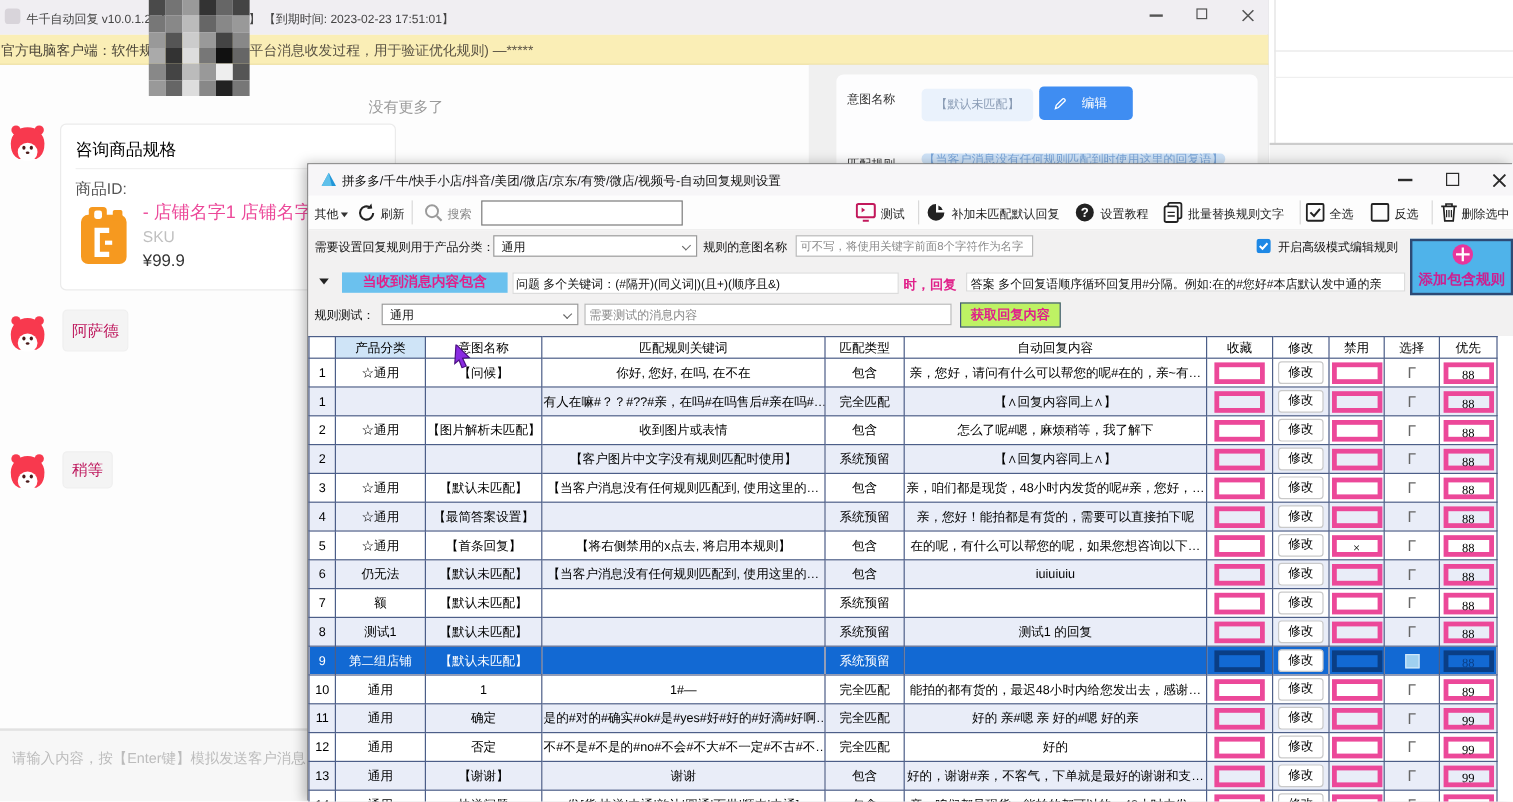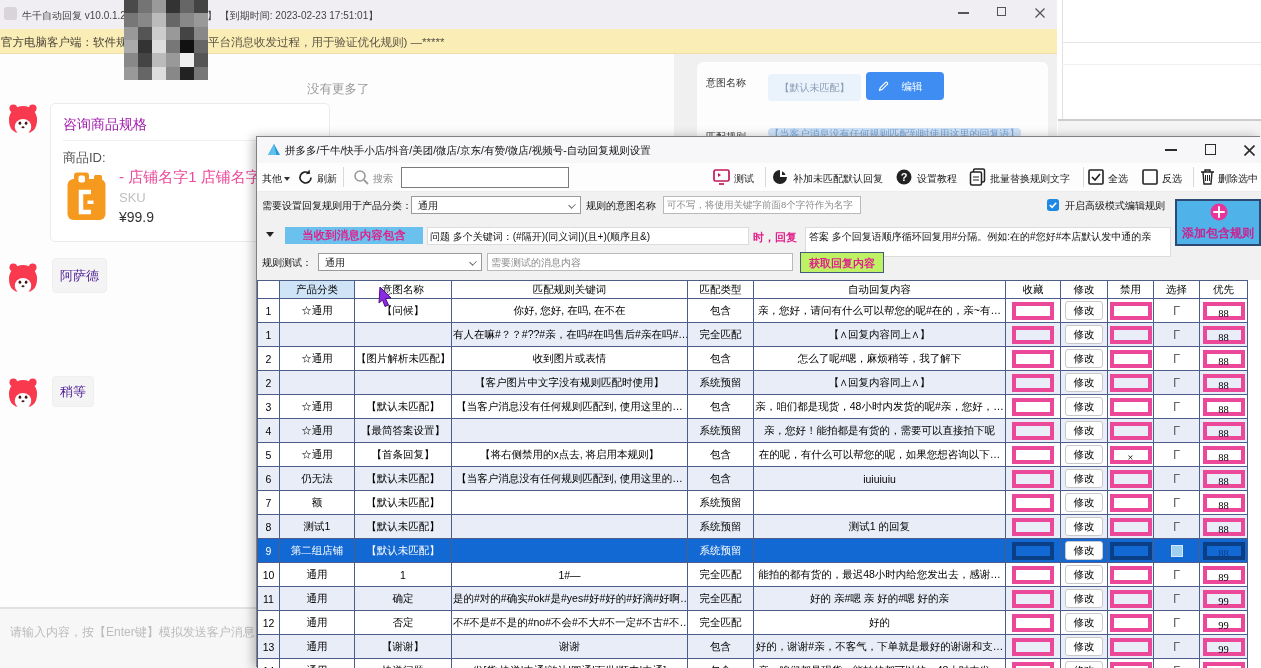--- a/index.html
+++ b/index.html
@@ -14,21 +14,21 @@
 #banner { left:0; top:29px; width:1057px; height:25px; background:#faeeb6; border-bottom:1px solid #eee0a8; color:#5a5344; font-size:11.5px; overflow:hidden; }
 #banner .t { position:absolute; left:1px; top:6px; color:#4a4438; white-space:nowrap; font-size:11.5px; }
 
 #mosaic { left:124px; top:0px; width:84px; height:80px; display:grid; grid-template-columns:repeat(6,1fr); grid-template-rows:repeat(6,1fr); }
 #mosaic div { width:100%; height:100%; }
 
 
 #nomore { left:307px; top:81px; color:#9a9a9a; font-size:12.5px; }
 .card { left:50px; top:103px; width:280px; height:139px; background:#fff; border:1px solid #ebebeb; border-radius:5px; }
 .avatar { width:31px; height:30px; }
-.bubble { background:#f4f4f4; border:1px solid #efefef; border-radius:4px; color:#4c1d95; font-size:13px; text-align:center; }
+.bubble { background:#f4f4f4; border:1px solid #efefef; border-radius:4px; color:#be185d; font-size:13px; text-align:center; }
 
 
 #rpanel { left:697px; top:62px; width:351px; height:75px; background:#fdfdfe; border-radius:6px 6px 0 0; }
 .pill { background:#eaf2fc; color:#8a9cb5; font-size:10px; border-radius:4px; text-align:center; }
 #editbtn { background:#3f8df2; color:#fff; font-size:10.5px; border-radius:4px; text-align:center; }
 
 
 #behind { left:1058px; top:0; width:203px; height:137px; background:#ffffff; }
 
 
@@ -74,21 +74,21 @@
 <svg class="abs" style="left:1035px;top:8px;" width="10" height="10" viewBox="0 0 10 10">
     <path d="M0.5 0.5 L9.5 9.5 M9.5 0.5 L0.5 9.5" stroke="#555" stroke-width="1.3"></path>
   </svg>
 <div class="abs" id="banner">
     <span class="t">官方电脑客户端：软件规</span>
     <span style="position:absolute;left:208px;top:6px;white-space:nowrap;">平台消息收发过程，用于验证优化规则) —*****</span>
   </div>
 <div class="abs" id="nomore">没有更多了</div>
 
 <div class="abs card">
-  <div style="position:absolute;left:12px;top:12px;font-size:14px;color:#a21caf;">咨询商品规格</div>
+  <div style="position:absolute;left:12px;top:12px;font-size:14px;color:#000000;">咨询商品规格</div>
   <div style="position:absolute;left:12px;top:36px;width:256px;border-top:1px solid #f0f0f0;"></div>
   <div style="position:absolute;left:12px;top:45px;font-size:13px;color:#555;">商品ID:</div>
   <svg style="position:absolute;left:16px;top:68px;" width="40" height="49" viewBox="0 0 40 49">
     <rect x="0.5" y="7" width="38" height="41" rx="6" fill="#f6991f"></rect>
     <rect x="7" y="0.5" width="15" height="13" rx="3" fill="#f6991f"></rect>
     <rect x="11.5" y="3.5" width="6.5" height="7" rx="2" fill="#fff"></rect>
     <rect x="27" y="3" width="8" height="9" rx="1.5" fill="#f6991f"></rect>
     <path d="M24 20 H14 V40 H24" fill="none" stroke="#fff" stroke-width="4.5"></path>
     <rect x="20.5" y="28.5" width="6" height="3.5" fill="#fff"></rect>
   </svg>
@@ -259,21 +259,21 @@
     <span class="inp" style="left:406px;top:4px;width:198px;height:18px;">可不写，将使用关键字前面8个字符作为名字</span>
     <svg style="position:absolute;left:790px;top:7px;" width="12" height="12" viewBox="0 0 13 13">
         <rect width="13" height="13" rx="3" fill="#1e88e5"></rect>
         <path d="M3 6.5 l2.5 2.5 4.5 -5" stroke="#fff" stroke-width="1.8" fill="none"></path>
       </svg>
     <span class="blab" style="left:808px;top:7px;">开启高级模式编辑规则</span>
     <span style="position:absolute;left:9px;top:40px;border-left:4px solid transparent;border-right:4px solid transparent;border-top:5px solid #222;"></span>
     <span class="magenta" style="position:absolute;left:28px;top:35px;width:138px;height:17px;background:#6bc1ee;text-align:center;line-height:17px;font-size:11.5px;">当收到消息内容包含</span>
     <span style="position:absolute;left:170px;top:35px;width:322px;height:18px;background:#fff;border:1px solid #dcdcdc;padding:2px 2px;white-space:nowrap;overflow:hidden;">问题 多个关键词：(#隔开)(同义词|)(且+)(顺序且&amp;)</span>
     <span class="magenta" style="position:absolute;left:496px;top:38px;font-size:11px;">时，回复</span>
-    <span style="position:absolute;left:548px;top:35px;width:366px;height:30px;background:#fff;border:1px solid #dcdcdc;padding:2px 3px;white-space:nowrap;overflow:hidden;">答案 多个回复语顺序循环回复用#分隔。例如:在的#您好#本店默认发中通的亲</span>
+    <span style="position:absolute;left:548px;top:35px;width:366px;height:16px;background:#fff;border:1px solid #dcdcdc;padding:2px 3px;white-space:nowrap;overflow:hidden;">答案 多个回复语顺序循环回复用#分隔。例如:在的#您好#本店默认发中通的亲</span>
     <span class="blab" style="left:5px;top:64px;">规则测试：</span>
     <span class="combo" style="left:61px;top:61px;width:164px;height:18px;">
         <span style="position:absolute;left:6px;top:2px;">通用</span>
         <span class="arr"></span>
       </span>
     <span class="inp" style="left:230px;top:61px;width:306px;height:18px;font-size:10px;">需要测试的消息内容</span>
     <span class="magenta" style="position:absolute;left:543px;top:60px;width:84px;height:21px;background:#bef264;border:1px solid #44597f;text-align:center;line-height:20px;font-size:11px;">获取回复内容</span>
     <span style="position:absolute;left:918px;top:7px;width:86px;height:47px;background:#4fb3ea;border:2px solid #2d4a75;">
       <svg style="position:absolute;left:33px;top:2px;" width="18" height="18" viewBox="0 0 19 19">
           <circle cx="9.5" cy="9.5" r="9" fill="#e8359c"></circle>

